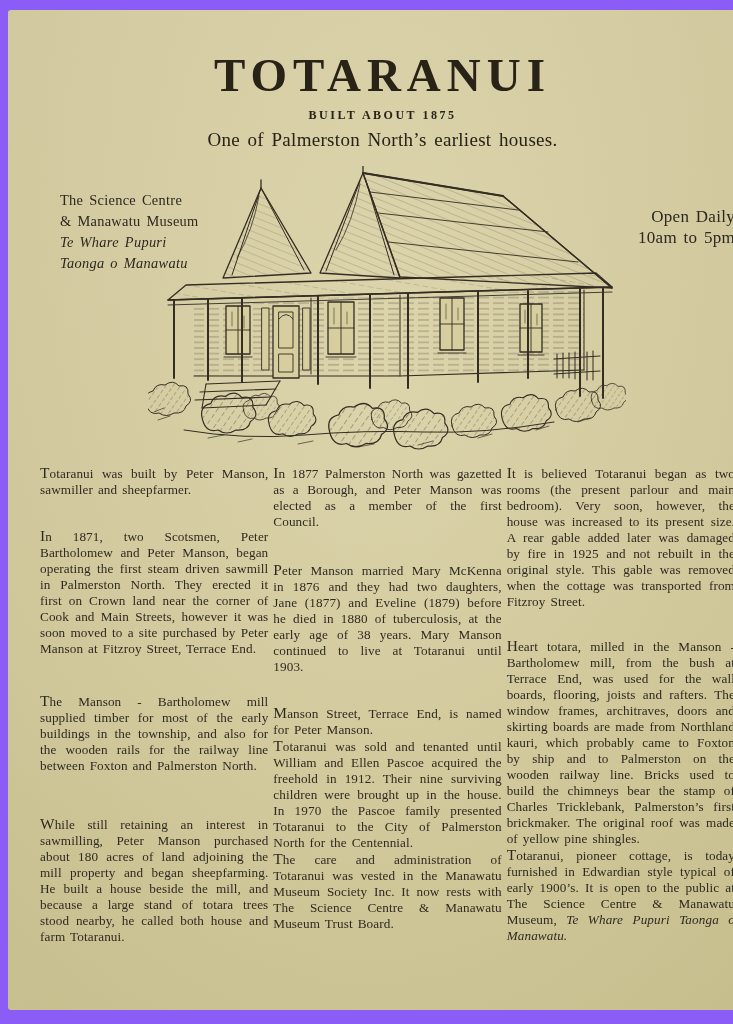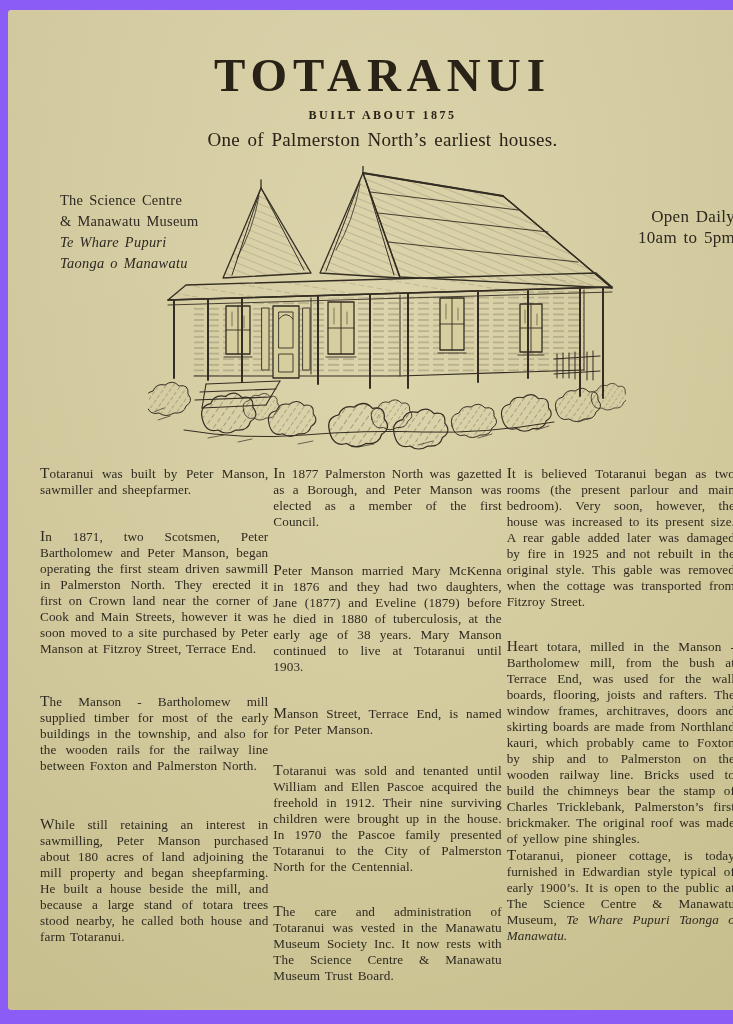--- a/index.html
+++ b/index.html
@@ -32,22 +32,22 @@
     margin:0;font-size:13.2px;line-height:16px;text-align:justify;
     letter-spacing:.1px;word-spacing:1.6px;color:#2f2a21;
   }
   .col p::first-letter{font-size:117%;}
   .col p .it{font-style:italic;}
   .col-l p:nth-child(1){margin-bottom:30px;}
   .col-l p:nth-child(2){margin-bottom:36px;}
   .col-l p:nth-child(3){margin-bottom:42px;}
   .col-m p:nth-child(1){margin-bottom:32px;}
   .col-m p:nth-child(2){margin-bottom:30px;}
-  .col-m p:nth-child(3){margin-bottom:24px;}
-  .col-m p:nth-child(4){margin-bottom:28px;}
+  .col-m p:nth-child(3){}
+  .col-m p:nth-child(4){}
   .col-r p:nth-child(1){margin-bottom:28px;}
   .col-r p:nth-child(2){}
 </style>
 </head>
 <body>
 
 <div class="scan">
   <div class="paper">
 
     <div class="masthead">

